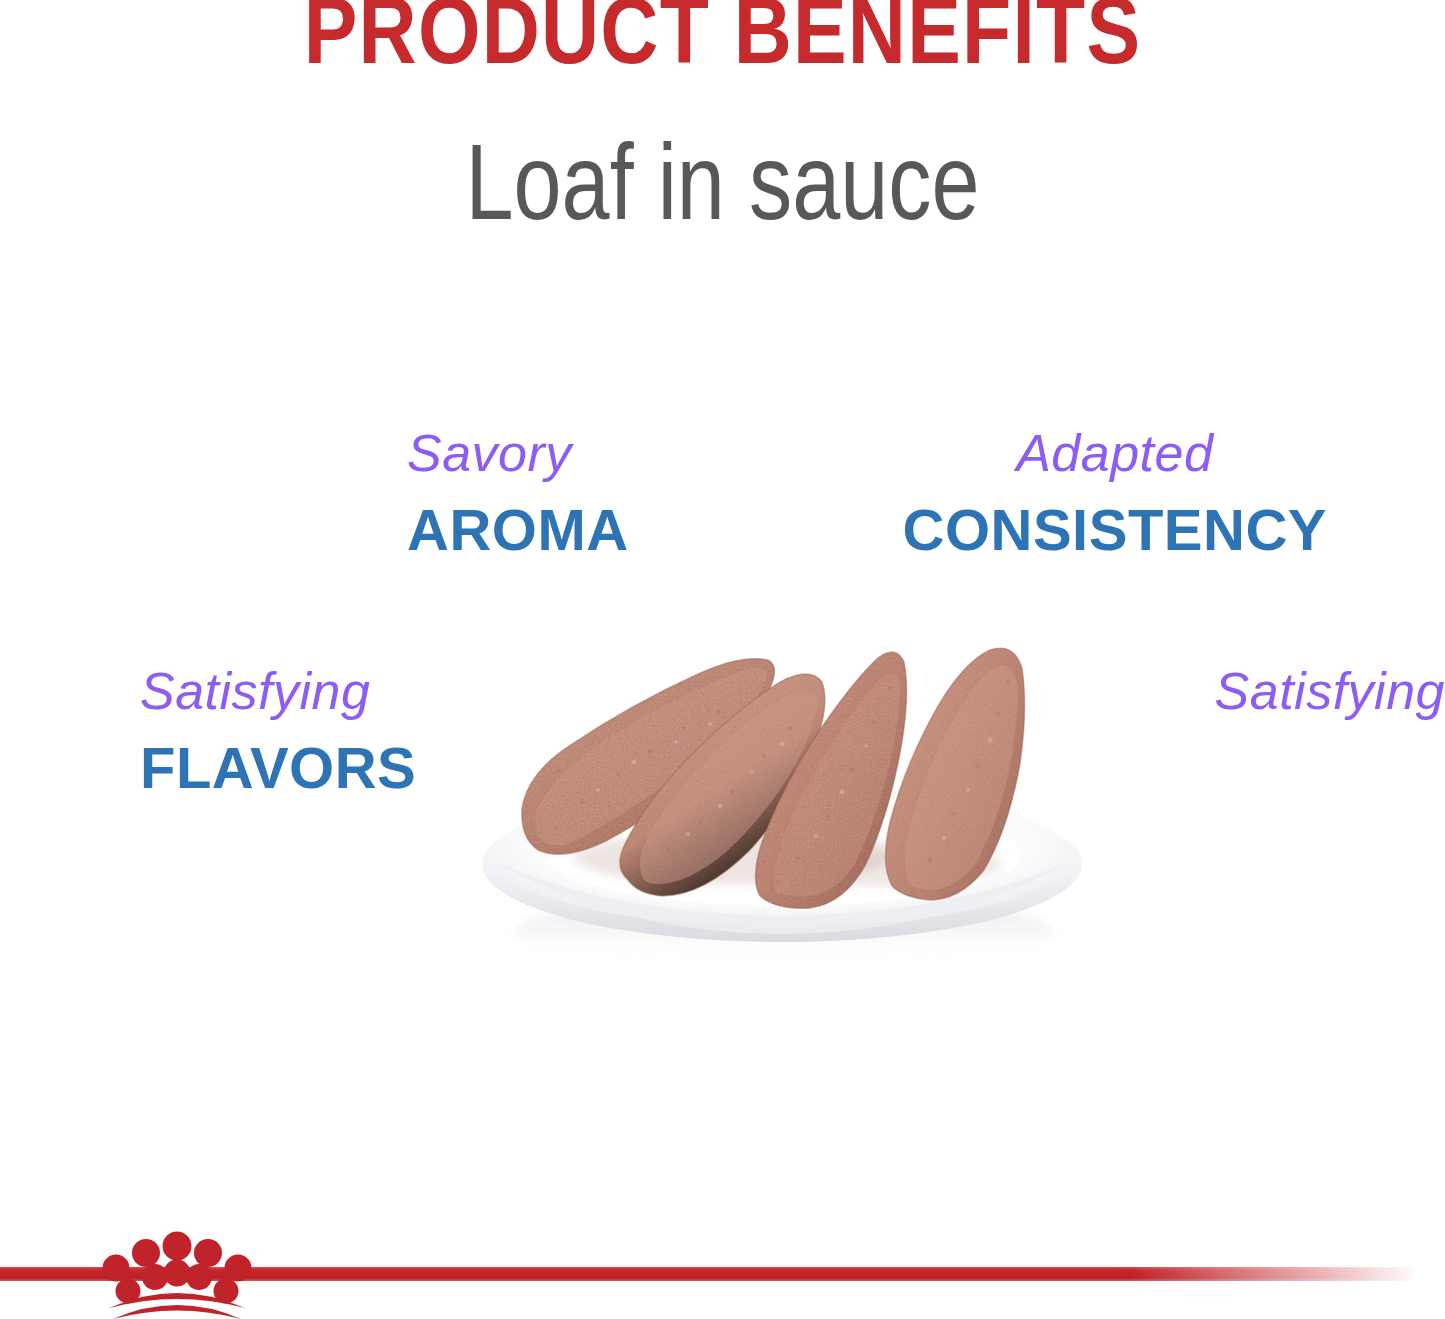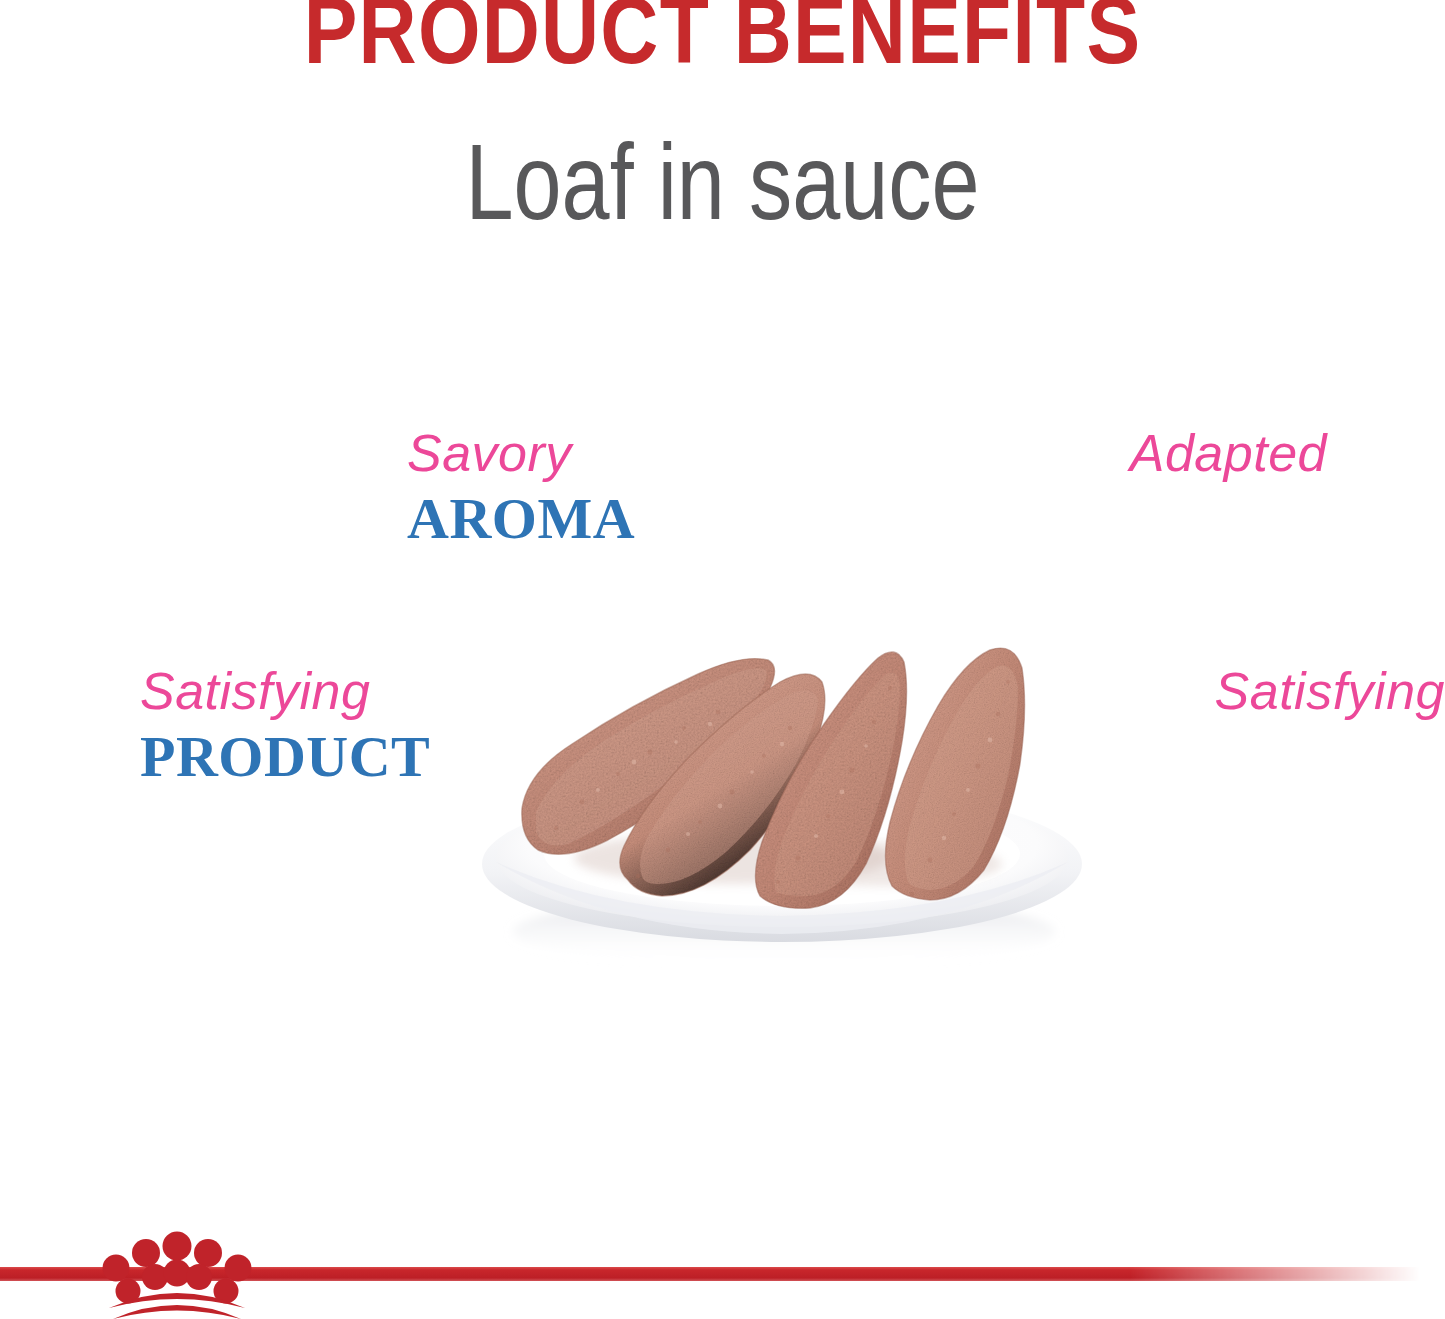--- a/index.html
+++ b/index.html
@@ -39,34 +39,33 @@
     transform:scaleX(0.80);
     transform-origin:50% 50%;
     white-space:nowrap;
     line-height:1.0;
   }
 
   
   .benefit { position:absolute; white-space:nowrap; line-height:1.0; }
   .b-adj {
     display:block;
-    color:#ec4899;
+    color:#8b5cf6;
     font-style:italic;
     font-weight:300;
     font-size:52px;
     letter-spacing:0.5px;
   }
   .b-noun {
     display:block;
     color:#2E74B5;
     font-weight:bold;
     font-size:58px;
     letter-spacing:0.5px;
-    margin-top:11px;
-    font-family:Liberation Serif, serif;
+    margin-top:22px;
   }
 
   #benefit-aroma        { left:407px; top:427px; text-align:left; }
   #benefit-consistency  { right:118px; top:427px; text-align:center; }
   #benefit-texture      { left:140px; top:665px; text-align:left; }
   #benefit-flavors      { right:0px;  top:665px; text-align:right; }
 
   
   #food-image { position:absolute; left:432px; top:596px; width:690px; height:372px; }
   #food-image svg { display:block; width:100%; height:100%; }
@@ -99,25 +98,26 @@
   <div id="subtitle">Loaf in sauce</div>
 </div>
 
 <div class="benefit" id="benefit-aroma">
   <span class="b-adj">Savory</span>
   <span class="b-noun">AROMA</span>
 </div>
 
 <div class="benefit" id="benefit-consistency">
   <span class="b-adj">Adapted</span>
+  <span class="b-noun">CONSISTENCY</span>
 </div>
 
 <div class="benefit" id="benefit-texture">
   <span class="b-adj">Satisfying</span>
-  <span class="b-noun">PRODUCT</span>
+  <span class="b-noun">FLAVORS</span>
 </div>
 
 <div class="benefit" id="benefit-flavors">
   <span class="b-adj">Satisfying</span>
 </div>
 
 <div id="food-image">
 <svg viewBox="0 0 690 372" xmlns="http://www.w3.org/2000/svg" aria-hidden="true">
   <defs>
     <radialGradient id="plateG" cx="50%" cy="40%" r="62%">

